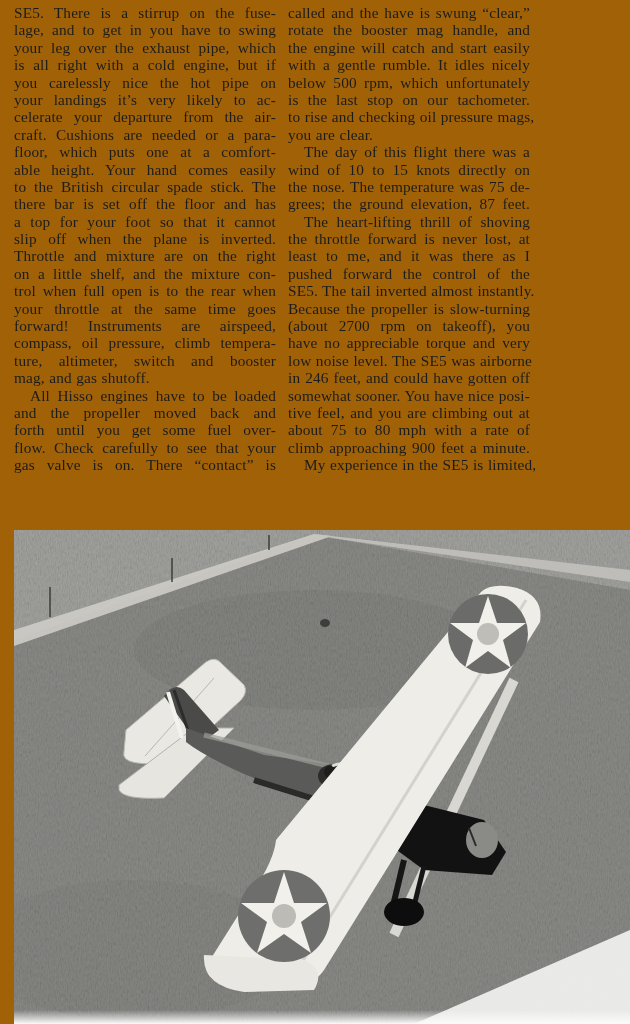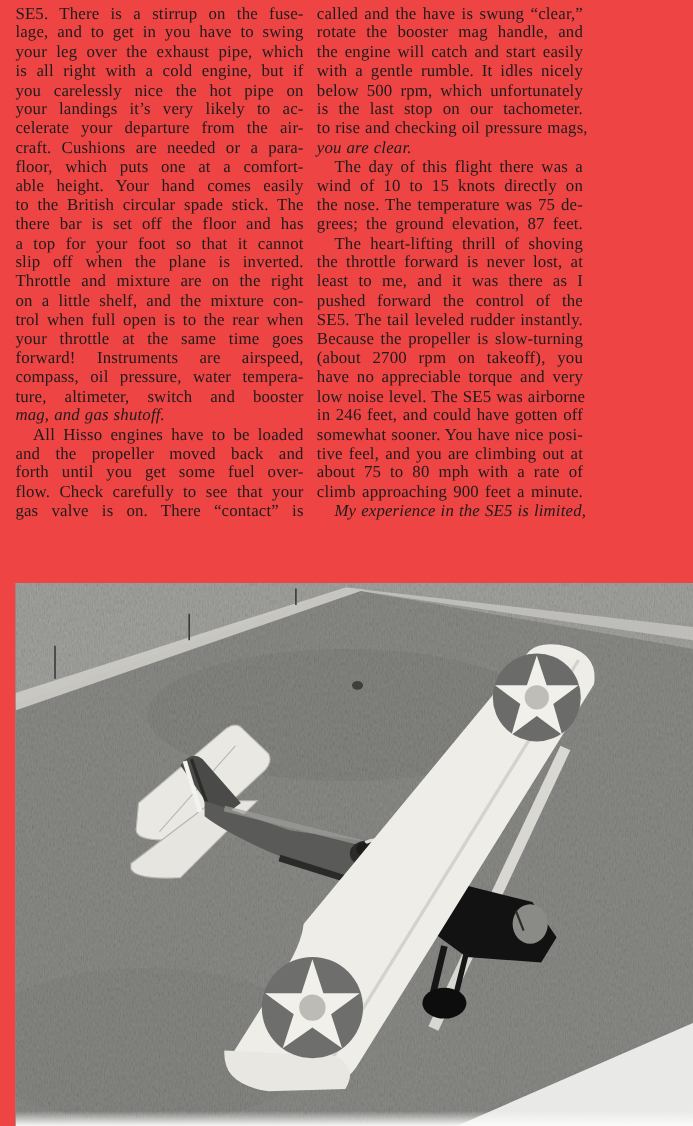--- a/index.html
+++ b/index.html
@@ -1,33 +1,33 @@
 <!DOCTYPE html>
 <html><head>
 <meta charset="utf-8">
 <style>
   html, body { margin: 0; padding: 0; background: #ffffff; }
   body {
     width: 630px; height: 1024px; overflow: hidden; position: relative;
     font-family: "DejaVu Serif", "Liberation Serif", serif;
     color: #1c1c1c;
   }
-  .page { position: absolute; inset: 0; background: #ef4444; }
+  .page { position: absolute; inset: 0; background: #a16207; }
   .col {
     position: absolute; top: 4px; width: 262px;
     font-family: "Liberation Serif", serif;
     font-size: 15.3px; line-height: 17.4px;
     text-align: justify;
     letter-spacing: 0.15px;
     word-spacing: 0.5px;
   }
   .col-left { left: 14px; }
   .col-right { left: 288px; width: 242px; }
   .line { display: block; text-align: justify; text-align-last: justify; white-space: nowrap; overflow: visible; height: 17.4px; }
-  .line.last { text-align-last: left; font-style: italic; }
+  .line.last { text-align-last: left; }
   .line.indent { padding-left: 16px; }
   .photo {
     position: absolute; left: 14px; top: 530px; width: 616px; height: 494px;
     overflow: hidden; background: #8d8d8a;
   }
   .photo svg { display: block; }
 </style>
 </head>
 <body>
 
@@ -45,21 +45,21 @@
       <span class="line">able height. Your hand comes easily</span>
       <span class="line">to the British circular spade stick. The</span>
       <span class="line">there bar is set off the floor and has</span>
       <span class="line">a top for your foot so that it cannot</span>
       <span class="line">slip off when the plane is inverted.</span>
       <span class="line">Throttle and mixture are on the right</span>
       <span class="line">on a little shelf, and the mixture con-</span>
       <span class="line">trol when full open is to the rear when</span>
       <span class="line">your throttle at the same time goes</span>
       <span class="line">forward! Instruments are airspeed,</span>
-      <span class="line">compass, oil pressure, water tempera-</span>
+      <span class="line">compass, oil pressure, climb tempera-</span>
       <span class="line">ture, altimeter, switch and booster</span>
       <span class="line last">mag, and gas shutoff.</span>
       <span class="line indent">All Hisso engines have to be loaded</span>
       <span class="line">and the propeller moved back and</span>
       <span class="line">forth until you get some fuel over-</span>
       <span class="line">flow. Check carefully to see that your</span>
       <span class="line">gas valve is on. There “contact” is</span>
     </div>
   <div class="col col-right" id="col-right">
       <span class="line">called and the have is swung “clear,”</span>
@@ -71,21 +71,21 @@
       <span class="line">to rise and checking oil pressure mags,</span>
       <span class="line last">you are clear.</span>
       <span class="line indent">The day of this flight there was a</span>
       <span class="line">wind of 10 to 15 knots directly on</span>
       <span class="line">the nose. The temperature was 75 de-</span>
       <span class="line">grees; the ground elevation, 87 feet.</span>
       <span class="line indent">The heart-lifting thrill of shoving</span>
       <span class="line">the throttle forward is never lost, at</span>
       <span class="line">least to me, and it was there as I</span>
       <span class="line">pushed forward the control of the</span>
-      <span class="line">SE5. The tail leveled rudder instantly.</span>
+      <span class="line">SE5. The tail inverted almost instantly.</span>
       <span class="line">Because the propeller is slow-turning</span>
       <span class="line">(about 2700 rpm on takeoff), you</span>
       <span class="line">have no appreciable torque and very</span>
       <span class="line">low noise level. The SE5 was airborne</span>
       <span class="line">in 246 feet, and could have gotten off</span>
       <span class="line">somewhat sooner. You have nice posi-</span>
       <span class="line">tive feel, and you are climbing out at</span>
       <span class="line">about 75 to 80 mph with a rate of</span>
       <span class="line">climb approaching 900 feet a minute.</span>
       <span class="line indent last">My experience in the SE5 is limited,</span>

